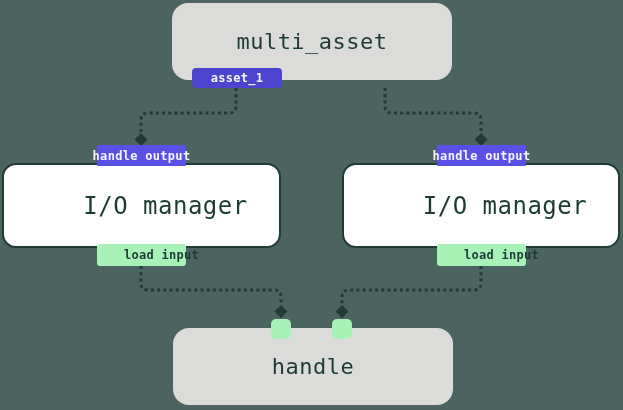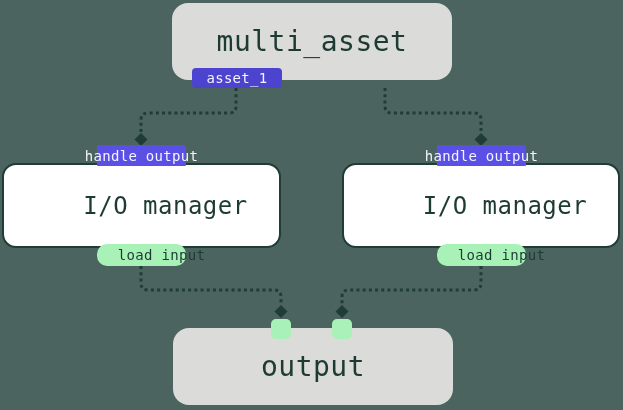--- a/index.html
+++ b/index.html
@@ -8,29 +8,29 @@
     background:var(--background);
     font-family:"DejaVu Sans Mono","Liberation Mono",monospace;
   }
   .edges{position:absolute;left:0;top:0;z-index:1;}
   .edge{fill:none;stroke:var(--arrow);stroke-width:3;stroke-dasharray:3 3.2;stroke-linecap:butt;}
   .arrowhead{fill:var(--arrow);}
   .node{position:absolute;display:flex;align-items:center;justify-content:center;z-index:2;box-sizing:border-box;}
   .node-gray{background:var(--node-gray);border-radius:16px;}
   .node-white{background:var(--node-white);border:2px solid var(--border-dark);border-radius:14px;padding-left:48px;}
   .node-label{color:var(--text-dark);font-weight:500;letter-spacing:0.5px;white-space:nowrap;}
-  .label-xl{font-size:28px;}
+  .label-xl{font-size:22px;}
   .label-lg{font-size:24px;}
   .badge{
     position:absolute;display:flex;align-items:center;justify-content:center;
-    z-index:3;font-size:14px;font-weight:normal;letter-spacing:0.3px;white-space:nowrap;box-sizing:border-box;
+    z-index:3;font-size:12px;font-weight:bold;letter-spacing:0.3px;white-space:nowrap;box-sizing:border-box;
   }
   .badge-purple{background:var(--badge-purple);color:var(--badge-text-light);border-radius:4px;}
   .badge-purple-light{background:var(--badge-purple-light);color:var(--badge-text-light);border-radius:1px;}
-  .badge-green{background:var(--badge-green);color:var(--text-dark);border-radius:10px;padding-left:40px;}
+  .badge-green{background:var(--badge-green);color:var(--text-dark);border-radius:3px;padding-left:40px;}
   .handle-square{
     position:absolute;width:20px;height:20px;border-radius:5px;
     background:var(--badge-green);z-index:3;
   }
   
   .pos-multi{left:172px;top:3px;width:280px;height:77px;}
   .pos-asset1{left:192px;top:68px;width:90px;height:20px;}
   .pos-asset2{left:342px;top:68px;width:90px;height:20px;}
   .pos-io-left{left:2px;top:163px;width:279px;height:85px;}
   .pos-io-right{left:342px;top:163px;width:278px;height:85px;}
@@ -73,16 +73,16 @@
   <div class="badge badge-purple-light pos-ho-right">handle output</div>
   <div class="node node-white pos-io-right">
     <span class="node-label label-lg">I/O manager</span>
   </div>
   <div class="badge badge-green pos-li-right">load input</div>
 
   <div class="handle-square pos-sq1"></div>
   <div class="handle-square pos-sq2"></div>
 
   <div class="node node-gray pos-asset">
-    <span class="node-label label-xl">output</span>
+    <span class="node-label label-xl">handle</span>
   </div>
 
 </div>
 
 </body></html>

